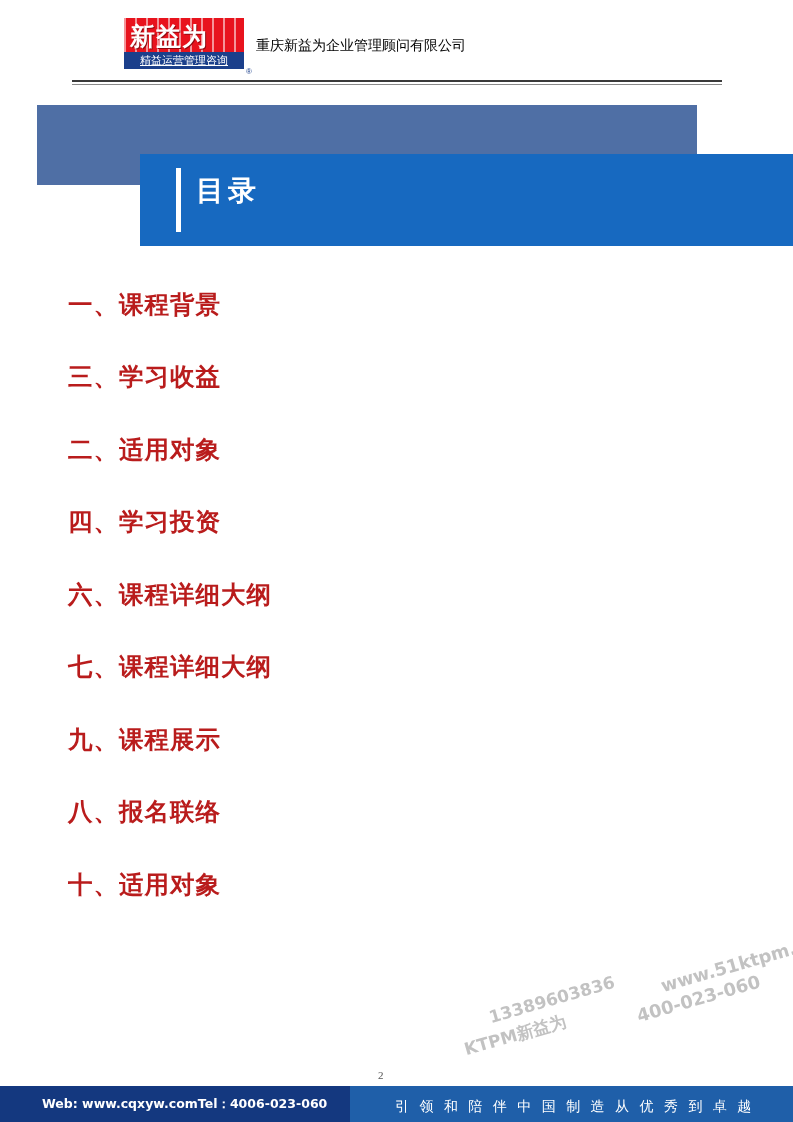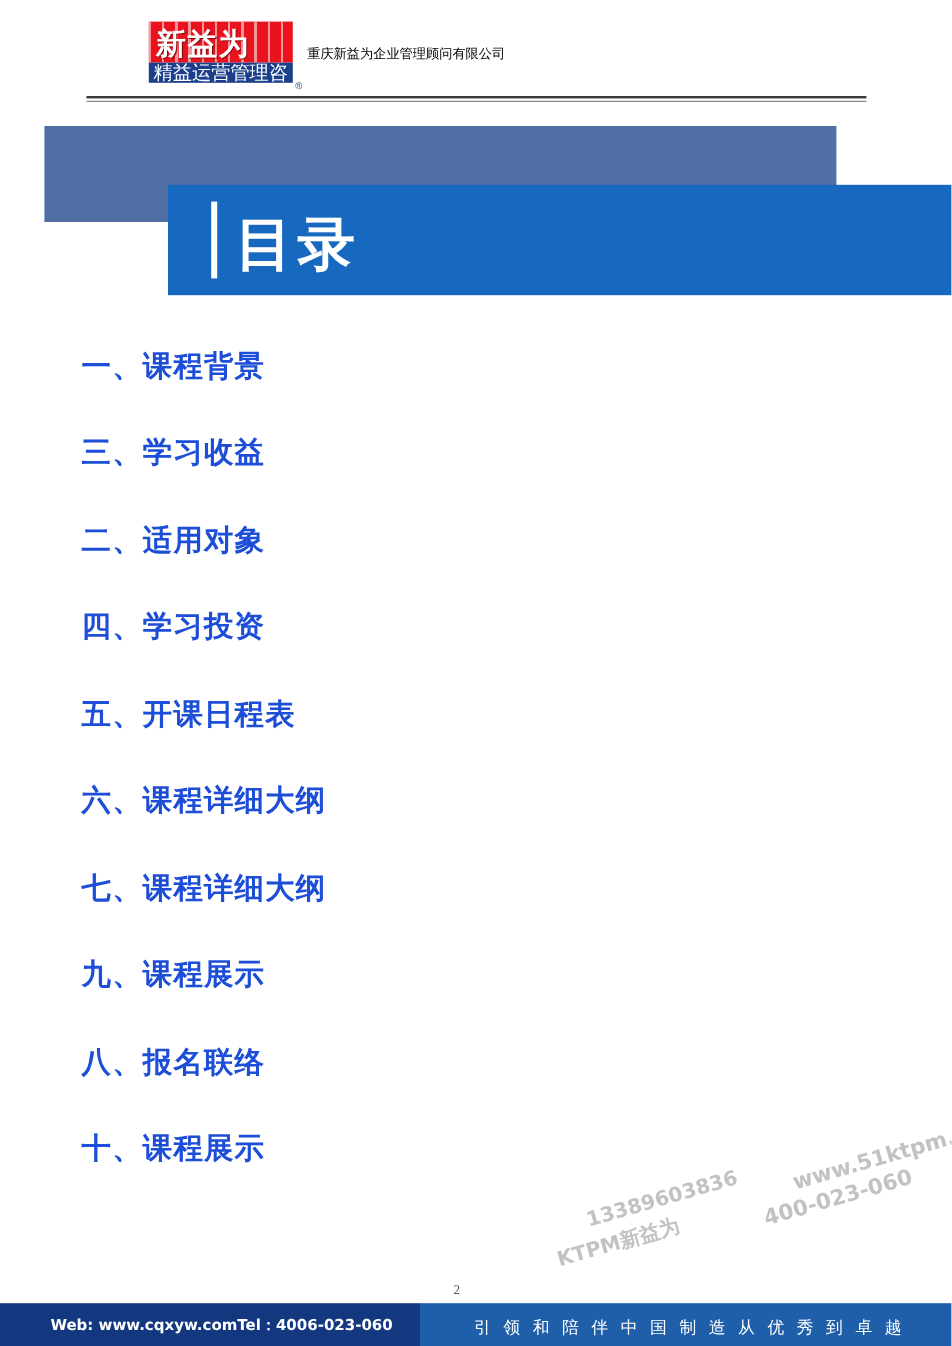--- a/index.html
+++ b/index.html
@@ -61,38 +61,39 @@
     font-weight: bold;
     letter-spacing: 1px;
     font-family: "DejaVu Sans", sans-serif;
     text-shadow: 1px 1px 0 #8d0a10;
   }
   .logo-bottom {
     width: 120px;
     height: 17px;
     background: #1b3f8b;
     color: #ffffff;
-    font-size: 16px;
+    font-size: 11px;
     line-height: 17px;
     text-align: center;
     letter-spacing: 0px;
     font-family: "DejaVu Sans", sans-serif;
+    text-decoration: underline;
   }
   .logo-reg {
     position: absolute;
     right: -8px;
     bottom: 0px;
     font-size: 8px;
     color: #1b3f8b;
   }
   .company-cn {
     position: absolute;
     left: 256px;
     top: 37px;
-    font-size: 11px;
+    font-size: 14px;
     color: #000000;
     font-family: Liberation Sans, sans-serif;
   }
   .company-en {
     position: absolute;
     left: 232px;
     top: 63px;
     font-size: 11px;
     color: #000000;
     font-family: "Liberation Serif", serif;
@@ -138,39 +139,39 @@
     top: 168px;
     width: 5px;
     height: 64px;
     background: #ffffff;
   }
   .band-title {
     position: absolute;
     left: 196px;
     top: 172px;
     color: #ffffff;
-    font-size: 48px;
+    font-size: 28px;
     font-weight: bold;
     letter-spacing: 4px;
     font-family: "DejaVu Sans", sans-serif;
   }
 
   
   .toc {
     position: absolute;
     left: 0;
     top: 268px;
     width: 793px;
   }
   .toc-item {
     height: 72.5px;
     padding-left: 68px;
     display: flex;
     align-items: center;
-    color: #1d4ed8;
+    color: #b91c1c;
     font-size: 24.5px;
     font-weight: bold;
     letter-spacing: 1px;
     font-family: "DejaVu Sans", sans-serif;
   }
 
   
   .wm {
     position: absolute;
     color: #b8b8b8;
@@ -273,26 +274,25 @@
 <div class="band-back"></div>
 <div class="band-front"></div>
 <div class="band-accent"></div>
 <div class="band-title">目录</div>
 
 <div class="toc">
   <div class="toc-item">一、课程背景</div>
   <div class="toc-item">三、学习收益</div>
   <div class="toc-item">二、适用对象</div>
   <div class="toc-item">四、学习投资</div>
-  <div class="toc-item">五、开课日程表</div>
   <div class="toc-item">六、课程详细大纲</div>
   <div class="toc-item">七、课程详细大纲</div>
   <div class="toc-item">九、课程展示</div>
   <div class="toc-item">八、报名联络</div>
-  <div class="toc-item">十、课程展示</div>
+  <div class="toc-item">十、适用对象</div>
 </div>
 
 <div class="wm wm1">KTPM新益为</div>
 <div class="wm wm2">13389603836</div>
 <div class="wm wm3">400-023-060</div>
 <div class="wm wm4">www.51ktpm.com</div>
 
 <div class="page-num">2</div>
 
 <div class="footer">

